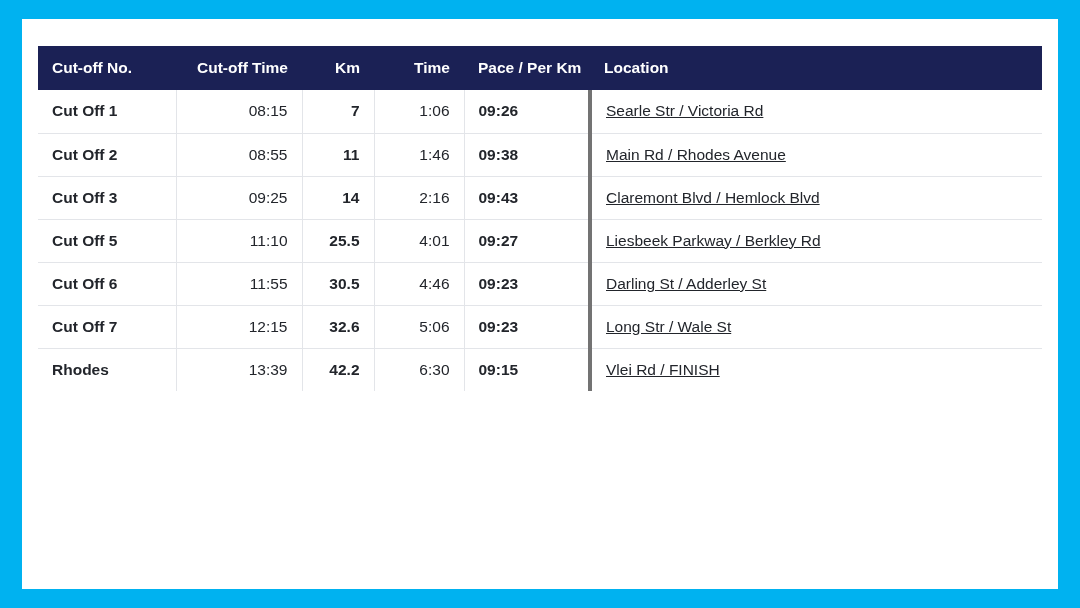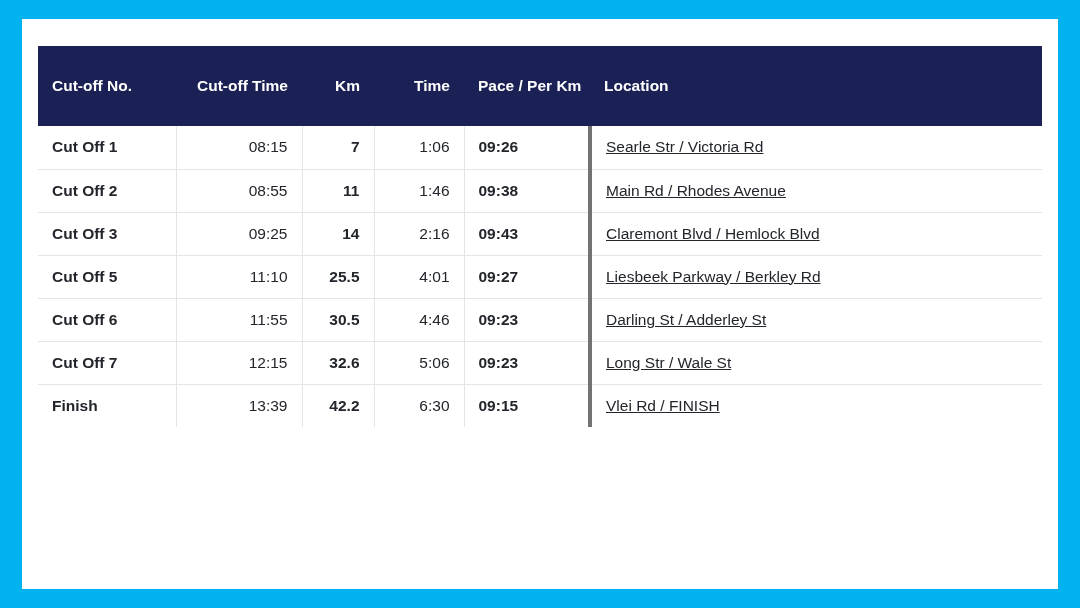--- a/index.html
+++ b/index.html
@@ -31,21 +31,21 @@
   table {
     border-collapse: collapse;
     width: 100%;
     table-layout: fixed;
   }
   thead th {
     background: #1b2155;
     color: #ffffff;
     font-size: 15.5px;
     font-weight: bold;
-    padding: 31px 14px;
+    padding: 13px 14px;
     height: 19px;
     box-sizing: border-box;
     white-space: nowrap;
   }
   thead th.c0 { text-align: left;  width: 138px; }
   thead th.c1 { text-align: right; width: 126px; }
   thead th.c2 { text-align: right; width: 72px;  }
   thead th.c3 { text-align: right; width: 90px;  }
   thead th.c4 { text-align: right; width: 126px; margin-top: 36px; }
   thead th.c5 { text-align: left;  width: 452px; }
@@ -128,21 +128,21 @@
         </tr>
         <tr>
           <td class="c0">Cut Off 7</td>
           <td class="c1">12:15</td>
           <td class="c2">32.6</td>
           <td class="c3">5:06</td>
           <td class="c4">09:23</td>
           <td class="c5">Long Str / Wale St</td>
         </tr>
         <tr>
-          <td class="c0">Finish</td>
+          <td class="c0">Rhodes</td>
           <td class="c1">13:39</td>
           <td class="c2">42.2</td>
           <td class="c3">6:30</td>
           <td class="c4">09:15</td>
           <td class="c5">Vlei Rd / FINISH</td>
         </tr>
       </tbody>
     </table>
   </div>
 </div>

